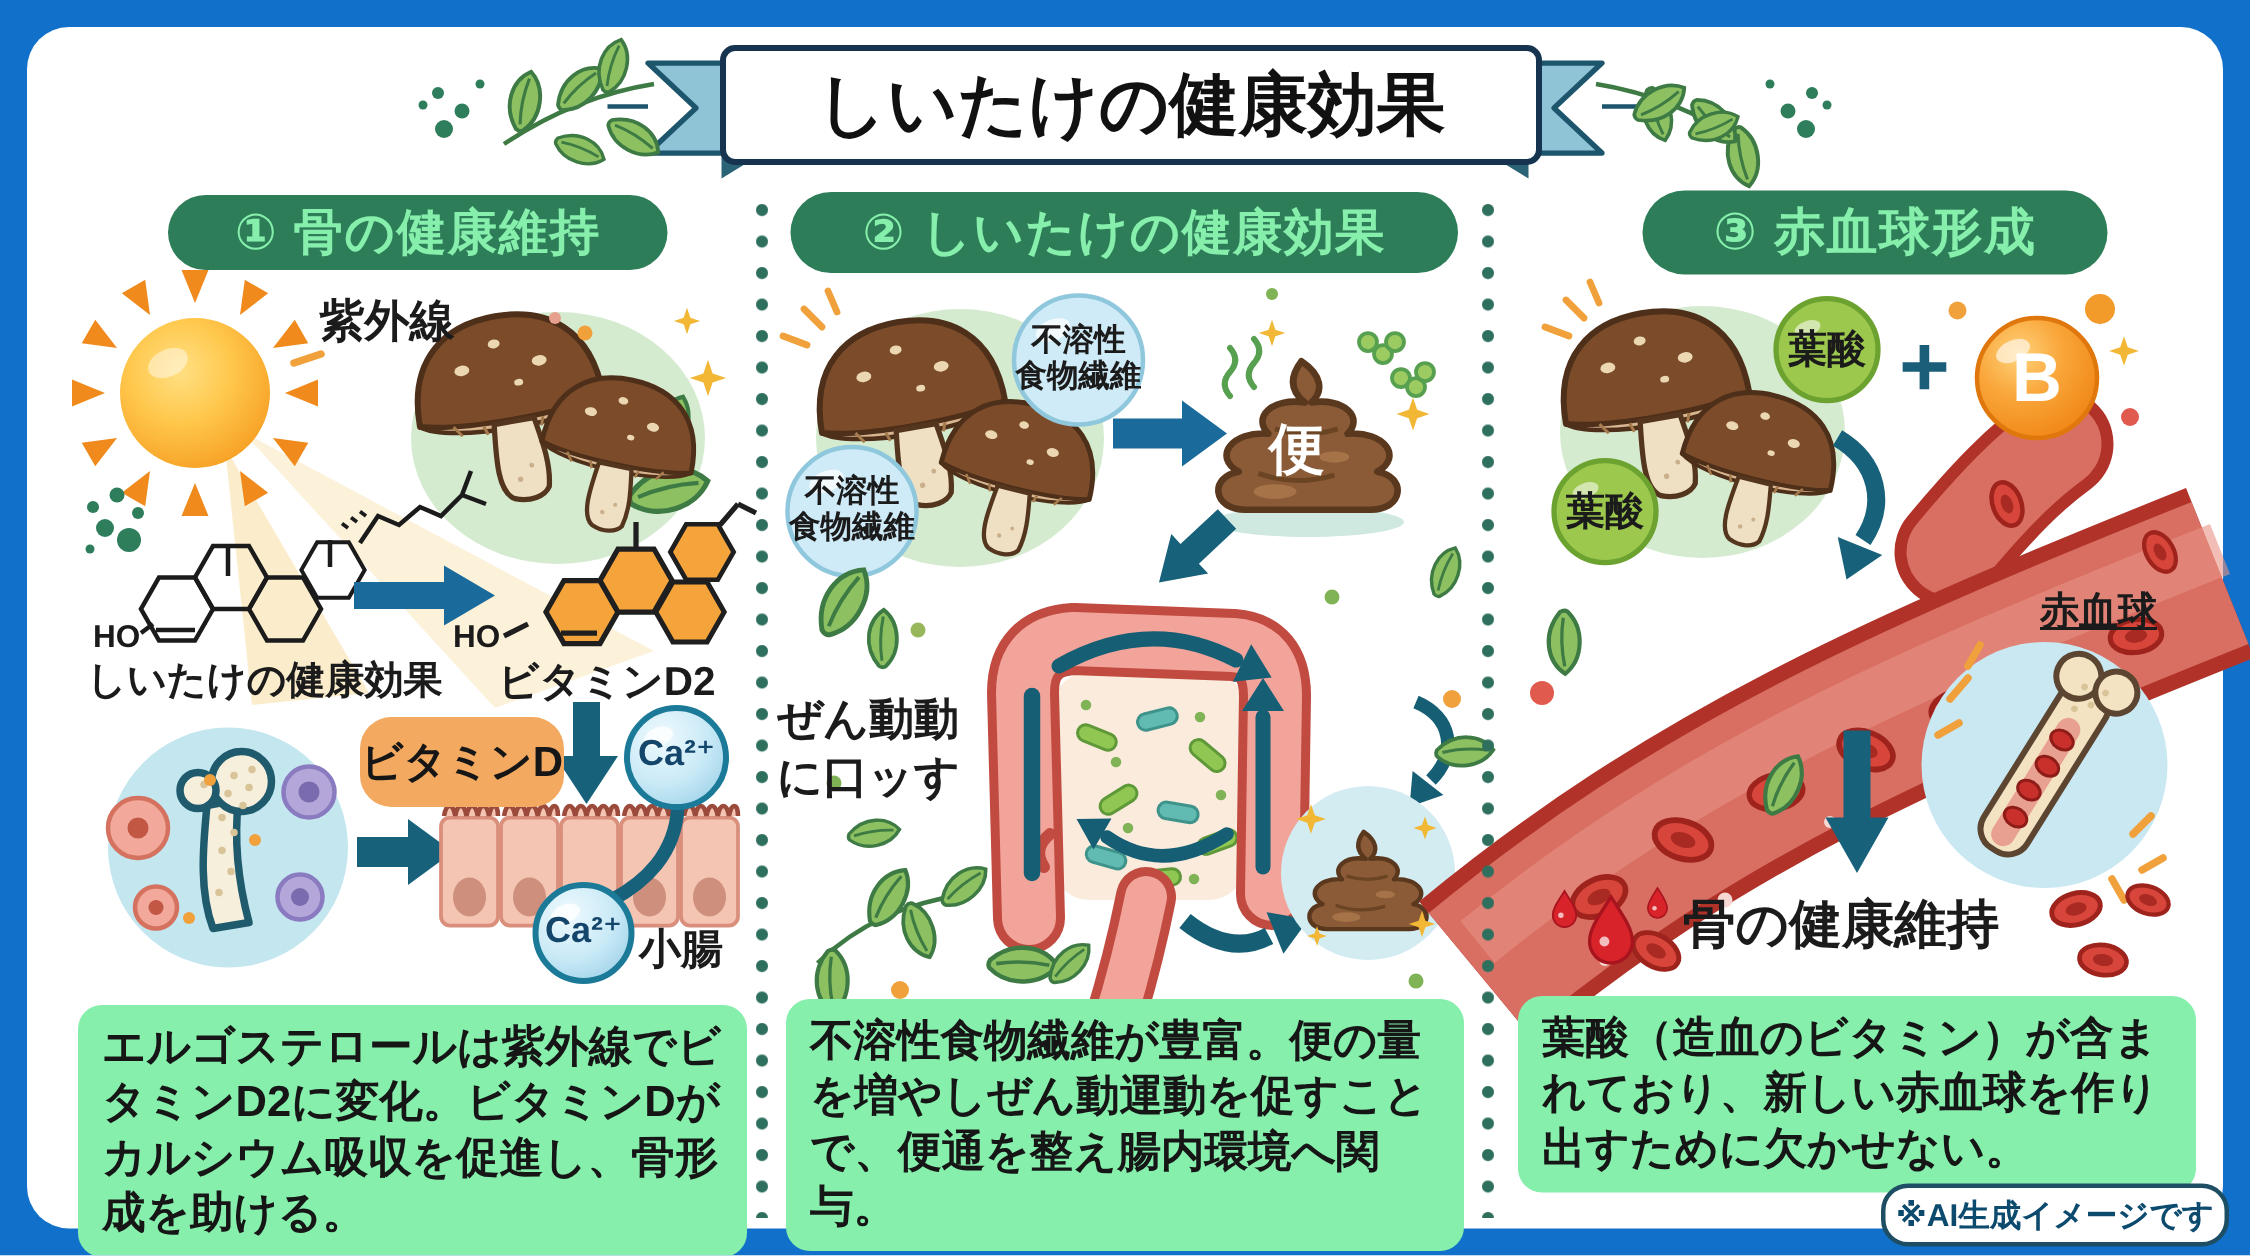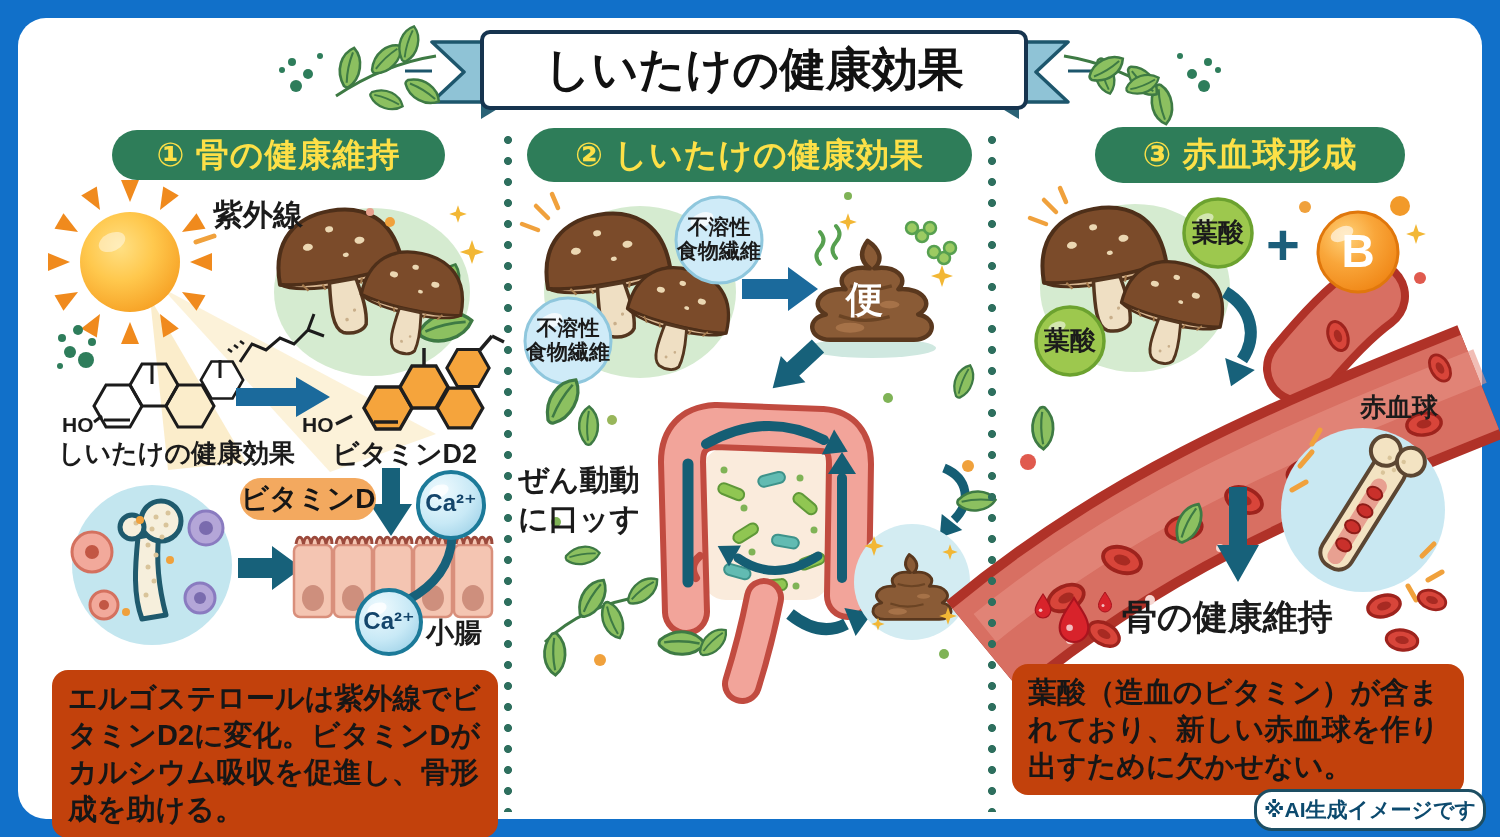--- a/index.html
+++ b/index.html
@@ -1,23 +1,23 @@
 <!DOCTYPE html>
 <html><head>
 <meta charset="utf-8">
 <style>
   html,body{margin:0;padding:0;}
   #stage{position:relative;width:1500px;height:837px;background:#1170C9;overflow:hidden;
          font-family:"Liberation Sans","DejaVu Sans",sans-serif;}
   #paper{position:absolute;left:18px;top:18px;right:18px;bottom:18px;background:#ffffff;border-radius:28px;}
   #art{position:absolute;left:0;top:0;width:1500px;height:837px;z-index:1;}
   .lbl{position:absolute;z-index:2;font-weight:800;color:#1b1b1b;line-height:1.2;white-space:pre-line;}
-  .pill{position:absolute;z-index:2;background:#2E7D59;color:#fde047;font-weight:800;
+  .pill{position:absolute;z-index:2;background:#2E7D59;color:#86efac;font-weight:800;
         border-radius:30px;display:flex;align-items:center;justify-content:center;letter-spacing:1px;}
-  .desc{position:absolute;z-index:2;background:#c2410c;border-radius:16px;padding:10px 16px;
+  .desc{position:absolute;z-index:2;background:#86efac;border-radius:16px;padding:10px 16px;
         font-weight:800;color:#161616;font-size:29px;line-height:1.28;}
   .titlebox{position:absolute;z-index:3;left:480px;top:30px;width:540px;height:72px;background:#fff;
         border:4px solid #16344F;border-radius:10px;display:flex;align-items:center;justify-content:center;
         font-size:46px;font-weight:700;color:#111;}
   .badge{position:absolute;z-index:2;display:flex;align-items:center;justify-content:center;text-align:center;}
   .disc{position:absolute;z-index:3;left:1254px;top:789px;width:226px;height:36px;background:#fff;
         border:3px solid #1D4E63;border-radius:18px;display:flex;align-items:center;justify-content:center;
         font-size:21px;font-weight:800;color:#0c4a6e;}
   .divider{position:absolute;z-index:1;top:136px;height:676px;width:8px;
         background-image:radial-gradient(circle at 4px 4px,#2E6F5E 3.6px,transparent 4.4px);
@@ -462,36 +462,37 @@
 
   <div class="pill" style="left:112px;top:130px;width:333px;height:50px;font-size:33px;">① 骨の健康維持</div>
   <div class="pill" style="left:527px;top:128px;width:445px;height:54px;font-size:33px;">② しいたけの健康効果</div>
   <div class="pill" style="left:1095px;top:127px;width:310px;height:56px;font-size:34px;">③ 赤血球形成</div>
 
   <div class="lbl" style="left:213px;top:197px;font-size:30px;">紫外線</div>
   <div class="lbl" style="left:62px;top:412px;font-size:21px;">HO</div>
   <div class="lbl" style="left:302px;top:412px;font-size:21px;">HO</div>
   <div class="lbl" style="left:58px;top:438px;font-size:26px;">しいたけの健康効果</div>
   <div class="lbl" style="left:332px;top:438px;font-size:27px;">ビタミンD2</div>
-  <div class="badge" style="left:240px;top:478px;width:136px;height:42px;background:#F3A95F;border-radius:21px;font-size:28px;font-weight:800;color:#161616;">ビタミンD</div>
+  <div class="badge" style="left:240px;top:478px;width:136px;height:60px;background:#F3A95F;border-radius:21px;font-size:28px;font-weight:800;color:#161616;">ビタミンD</div>
   <div class="badge lbl ctr" style="left:411px;top:489px;width:80px;font-size:24px;color:#14456B;">Ca²⁺</div>
   <div class="badge lbl ctr" style="left:349px;top:607px;width:80px;font-size:24px;color:#14456B;">Ca²⁺</div>
   <div class="lbl" style="left:426px;top:616px;font-size:28px;">小腸</div>
   <div class="desc" style="left:52px;top:670px;width:414px;">エルゴステロールは紫外線でビタミンD2に変化。ビタミンDがカルシウム吸収を促進し、骨形成を助ける。</div>
 
   <div class="lbl ctr" style="left:671px;top:215px;width:96px;font-size:21px;line-height:1.15;">不溶性
 食物繊維</div>
   <div class="lbl ctr" style="left:520px;top:316px;width:96px;font-size:21px;line-height:1.15;">不溶性
 食物繊維</div>
   <div class="lbl" style="left:846px;top:278px;font-size:37px;color:#fff;">便</div>
   <div class="lbl" style="left:518px;top:460px;font-size:30px;line-height:1.3;">ぜん動動
 に口ッす</div>
+  <div class="desc" style="left:524px;top:666px;width:420px;">不溶性食物繊維が豊富。便の量を増やしぜん動運動を促すことで、便通を整え腸内環境へ関与。</div>
 
   <div class="badge lbl" style="left:1184px;top:217px;width:68px;font-size:26px;justify-content:center;">葉酸</div>
   <div class="badge lbl" style="left:1036px;top:325px;width:68px;font-size:26px;justify-content:center;">葉酸</div>
   <div class="lbl" style="left:1266px;top:210px;font-size:58px;color:#1B5E7A;font-weight:900;">+</div>
   <div class="badge lbl" style="left:1336px;top:224px;width:44px;font-size:46px;color:#fff;font-weight:900;justify-content:center;">B</div>
-  <div class="lbl" style="left:1360px;top:392px;font-size:26px;">赤血球</div>
+  <div class="lbl" style="left:1360px;top:392px;font-size:26px;text-decoration:underline;">赤血球</div>
   <div class="lbl" style="left:1122px;top:596px;font-size:35px;">骨の健康維持</div>
   <div class="desc" style="left:1012px;top:664px;width:420px;">葉酸（造血のビタミン）が含まれており、新しい赤血球を作り出すために欠かせない。</div>
 
   <div class="disc">※AI生成イメージです</div>
 </div>
 
 </body></html>

